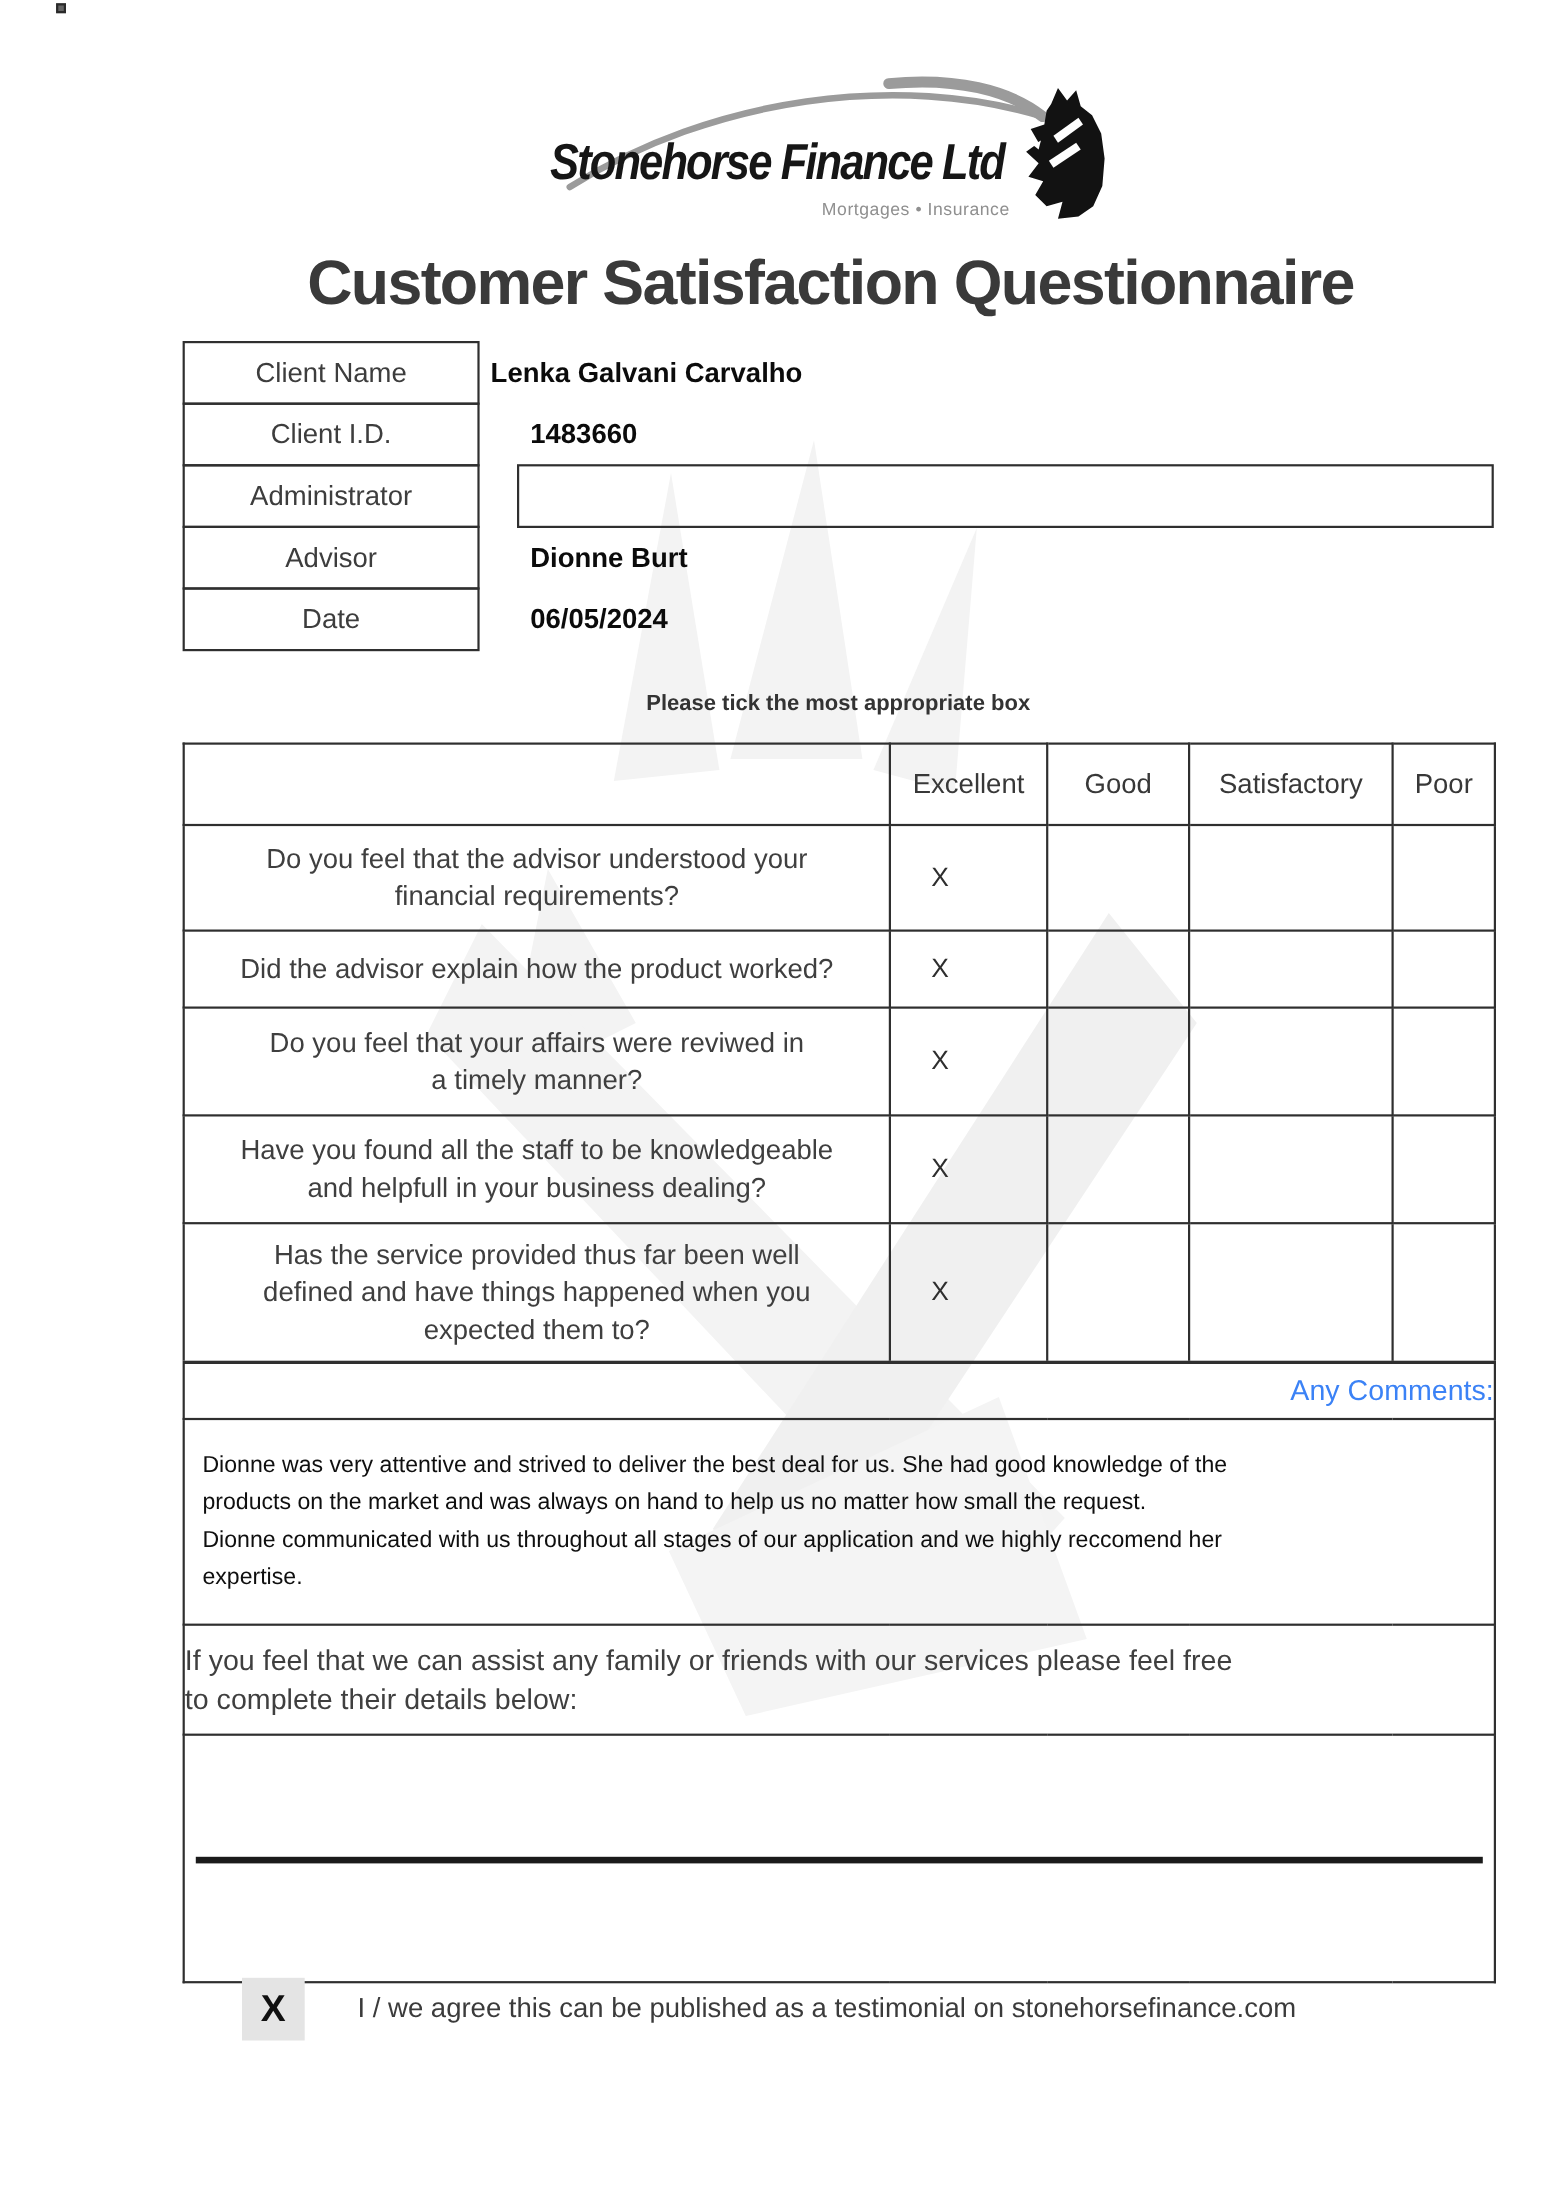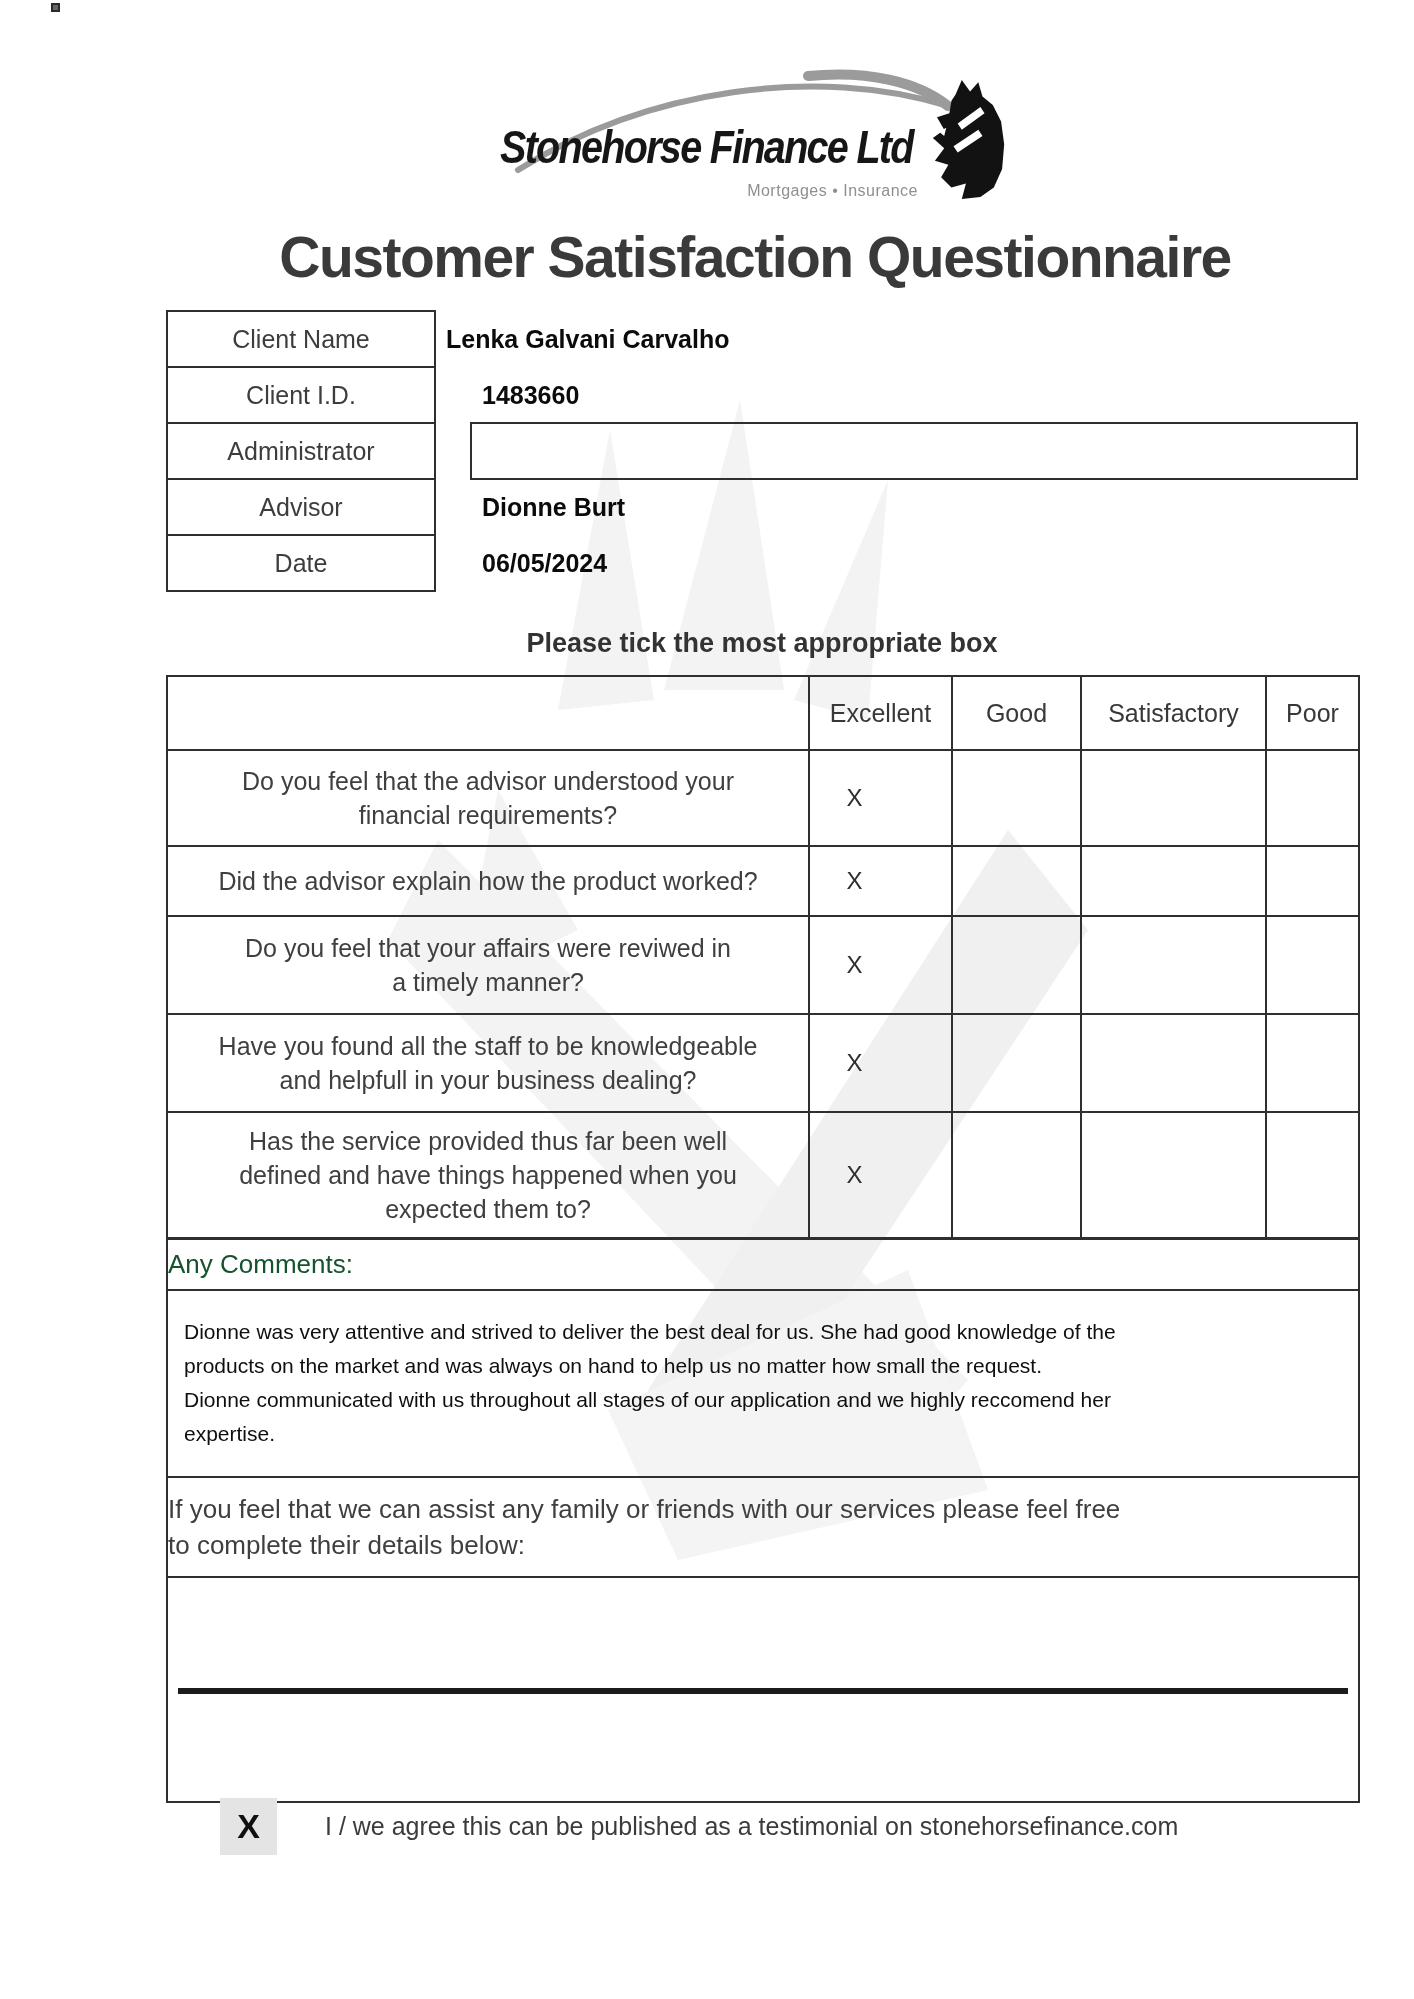--- a/index.html
+++ b/index.html
@@ -26,32 +26,32 @@
   
   .title{position:absolute;left:0;top:224px;width:1414px;text-align:center;font-size:57px;font-weight:bold;color:#3a3a3a;letter-spacing:-1.5px;}
   
   .client-info{position:absolute;left:118px;top:310px;width:1192px;}
   .ci-row{display:flex;height:58px;}
   .ci-row + .ci-row{margin-top:-2px;gap:36px;}
   .ci-label{width:270px;box-sizing:border-box;border:2px solid #2f2f2f;display:flex;align-items:center;justify-content:center;font-size:25px;color:#3d3d3d;background:transparent;}
   .ci-value{flex:1;display:flex;align-items:center;padding-left:10px;font-weight:bold;font-size:25px;color:#0b0b0b;box-sizing:border-box;}
   .ci-value.boxed{border:2px solid #2f2f2f;margin-left:-2px;padding-left:12px;}
   
-  .instruction{position:absolute;left:118px;top:628px;width:1192px;text-align:center;font-weight:bold;font-size:27px;color:#333;}
+  .instruction{position:absolute;left:118px;top:628px;width:1192px;text-align:center;font-weight:bold;font-size:20px;color:#333;}
   
   table.survey{position:absolute;left:118px;top:675px;width:1192px;border-collapse:collapse;table-layout:fixed;background:transparent;}
   table.survey td{border:2px solid #2f2f2f;box-sizing:border-box;padding:0;vertical-align:middle;background:transparent;}
   tr.r-head{height:74px;} tr.r-q1{height:96px;} tr.r-q2{height:70px;} tr.r-q3{height:98px;}
   tr.r-q4{height:98px;} tr.r-q5{height:126px;} tr.r-ac{height:52px;} tr.r-comments{height:187px;}
   tr.r-referral{height:100px;} tr.r-empty{height:225px;}
   .col-head{text-align:center;font-size:25px;color:#383838;}
   .q-cell{text-align:center;font-size:25px;color:#3f3f3f;line-height:34px;}
   .ans{text-align:center;}
   .mark-x{display:inline-block;font-size:24px;color:#2e2e2e;transform:translateX(-26px);}
-  .ac-cell{text-align:left;font-size:26px;color:#14532d;}
+  .ac-cell{text-align:right;font-size:26px;color:#3b82f6;}
   .comments-cell{vertical-align:top !important;}
   .comments-inner{padding:24px 90px 0 16px;font-size:21px;line-height:34px;color:#0f0f0f;}
   .referral-cell{text-align:left;font-size:26px;color:#3f3f3f;line-height:36px;}
   .empty-cell{padding:10px 10px 8px 10px !important;}
   .empty-box{width:100%;height:100%;box-sizing:border-box;border:3px solid #1b1b1b;background:transparent;}
   tr.r-ac td{border-top-width:3px;}
   
   .consent{position:absolute;left:172px;top:1798px;display:flex;align-items:center;}
   .consent-box{width:57px;height:57px;background:#e4e4e4;display:flex;align-items:center;justify-content:center;font-weight:bold;font-size:34px;color:#101010;}
   .consent-label{margin-left:48px;font-size:25px;color:#3b3b3b;}

